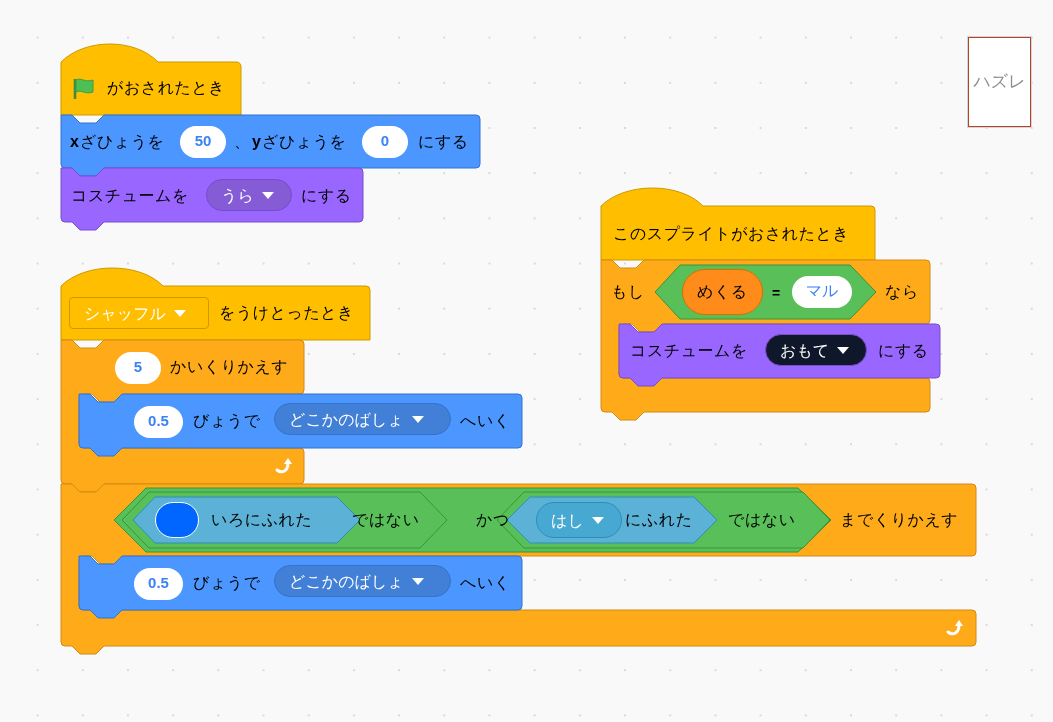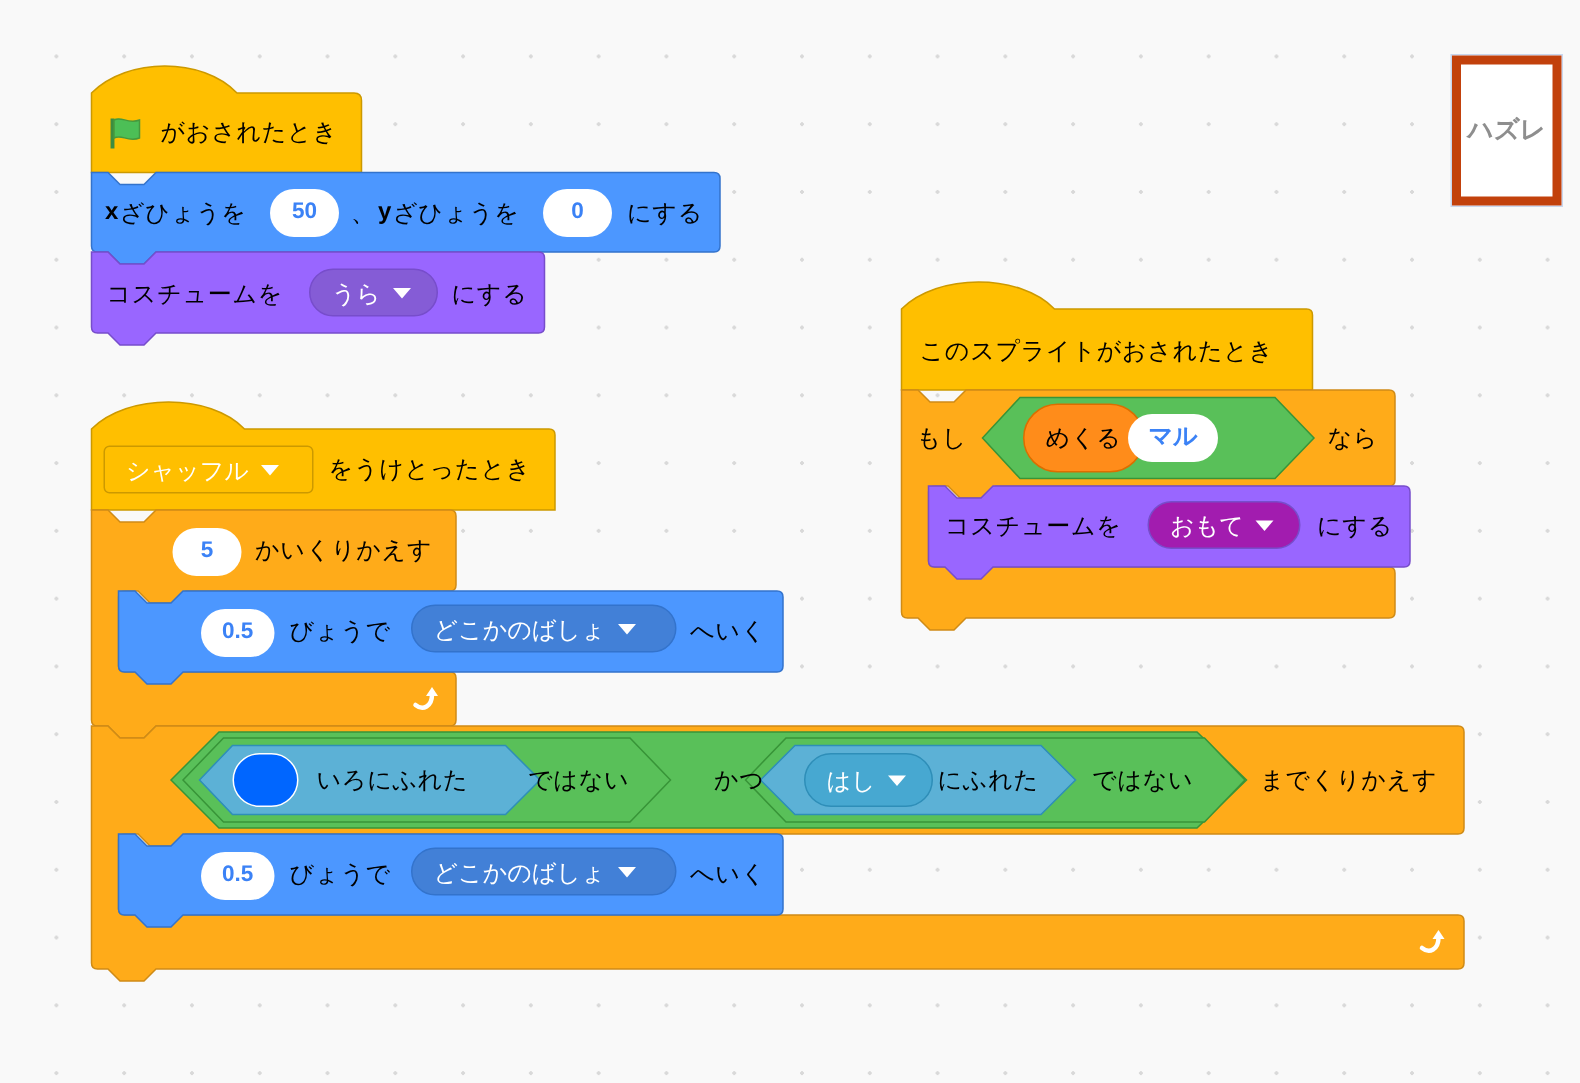--- a/index.html
+++ b/index.html
@@ -15,21 +15,21 @@
   .lbl { position: absolute; color: #000000; font-size: 16px; white-space: nowrap; line-height: 20px; letter-spacing: 0.5px; }
   .num { position: absolute; background: #fff; border-radius: 16px; color: #3b82f6; font-size: 15px; text-align: center; line-height: 30px; height: 32px; font-family: "Liberation Sans", sans-serif; font-weight: bold; }
   .dd { position: absolute; border-radius: 16px; color: #fff; font-size: 16px; line-height: 32px; height: 32px; white-space: nowrap; padding: 0 0 0 14px; box-sizing: border-box; }
   .tri { display: inline-block; width: 0; height: 0; border-left: 6px solid transparent; border-right: 6px solid transparent; border-top: 7px solid #fff; margin-left: 8px; vertical-align: 2px; }
   svg { position: absolute; left: 0; top: 0; overflow: visible; }
   .b { font-family: "Liberation Sans", sans-serif; font-weight: bold; }
 </style>
 </head>
 <body>
 
-<div class="abs" style="left:968px;top:37px;width:61px;height:88px;border:6px solid #c2410c;box-shadow:0 0 0 1px #c8d6ee;background:#fff;font-weight:bold;">
+<div class="abs" style="left:968px;top:37px;width:61px;height:88px;border:1px solid #c2410c;box-shadow:0 0 0 1px #c8d6ee;background:#fff;">
   <div style="position:absolute;left:0;right:0;top:32px;text-align:center;color:#8e8e8e;font-size:17px;">ハズレ</div>
 </div>
 
 <div class="abs" style="left:0;top:0;width:1px;height:1px;">
   <svg width="500" height="260">
 
     <path d="M61,62 C85,38 135,38 158,62 L236,62 Q241,62 241,67 L241,115 L61,115 Z" fill="#ffbf00" stroke="#cc9900" stroke-width="1"></path>
 
     <path d="M61,115 L72,115 L80,123 L96,123 L104,115 L476,115 Q480,115 480,119 L480,164 Q480,168 476,168 L104,168 L96,176 L80,176 L72,168 L65,168 Q61,168 61,164 Z" fill="#4c97ff" stroke="#3373cc" stroke-width="1"></path>
 
@@ -69,25 +69,25 @@
     <path d="M655,292 L680,265 L850,265 L876,292 L850,319 L680,319 Z" fill="#59c059" stroke="#389438" stroke-width="1"></path>
 
     <path d="M619,324 L630,324 L638,332 L654,332 L662,324 L936,324 Q940,324 940,328 L940,374 Q940,378 936,378 L662,378 L654,386 L638,386 L630,378 L623,378 Q619,378 619,374 Z" fill="#9966ff" stroke="#774dcb" stroke-width="1"></path>
   </svg>
   <span class="lbl" style="left:613px;top:224px;">このスプライトがおされたとき</span>
   <span class="lbl" style="left:611px;top:282px;">もし</span>
   <div class="abs" style="left:682px;top:269px;width:81px;height:46px;border-radius:23px;background:#ff8c1a;border:1px solid #db6e00;box-sizing:border-box;">
     <span class="lbl" style="left:14px;top:12px;">めくる</span>
   </div>
   <span class="lbl b" style="left:772px;top:283px;font-size:14px;">=</span>
-  <div class="num" style="left:752px;top:276px;width:60px;font-weight:bold;font-family:'DejaVu Sans',sans-serif;font-size:16px;">マル</div>
+  <div class="num" style="left:792px;top:276px;width:60px;font-weight:normal;font-family:'DejaVu Sans',sans-serif;font-size:16px;">マル</div>
   <span class="lbl" style="left:885px;top:282px;">なら</span>
 
   <span class="lbl" style="left:630px;top:341px;">コスチュームを</span>
-  <div class="dd" style="left:765px;top:334px;width:102px;background:#a21caf;border:1px solid #774dcb;">
+  <div class="dd" style="left:765px;top:334px;width:102px;background:#0f172a;border:1px solid #774dcb;">
     <span>おもて</span><span class="tri"></span>
   </div>
   <span class="lbl" style="left:878px;top:341px;">にする</span>
 </div>
 
 <div class="abs" style="left:0;top:0;width:1px;height:1px;">
   <svg width="990" height="670">
 
     <path d="M61,286 C85,262 140,262 163,286 L366,286 Q370,286 370,290 L370,340 L61,340 Z" fill="#ffbf00" stroke="#cc9900" stroke-width="1"></path>
 

